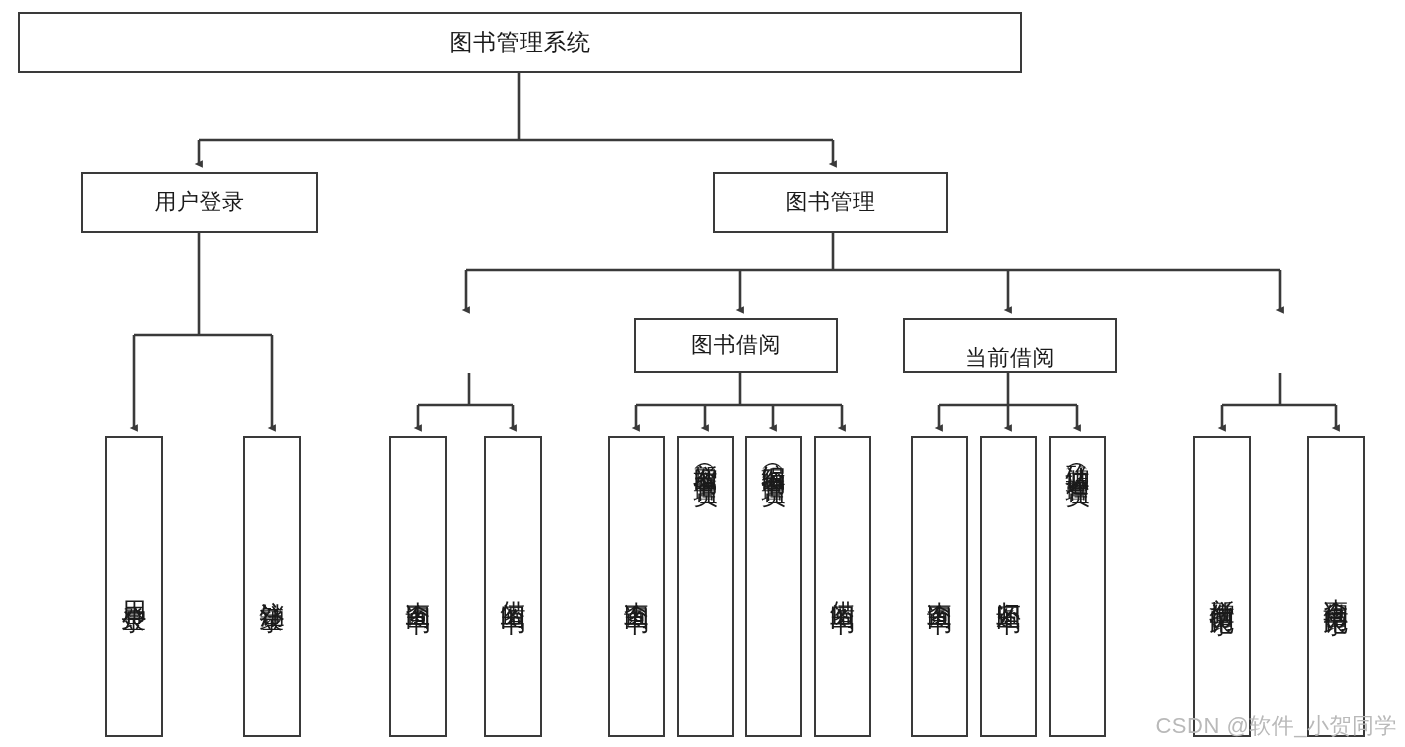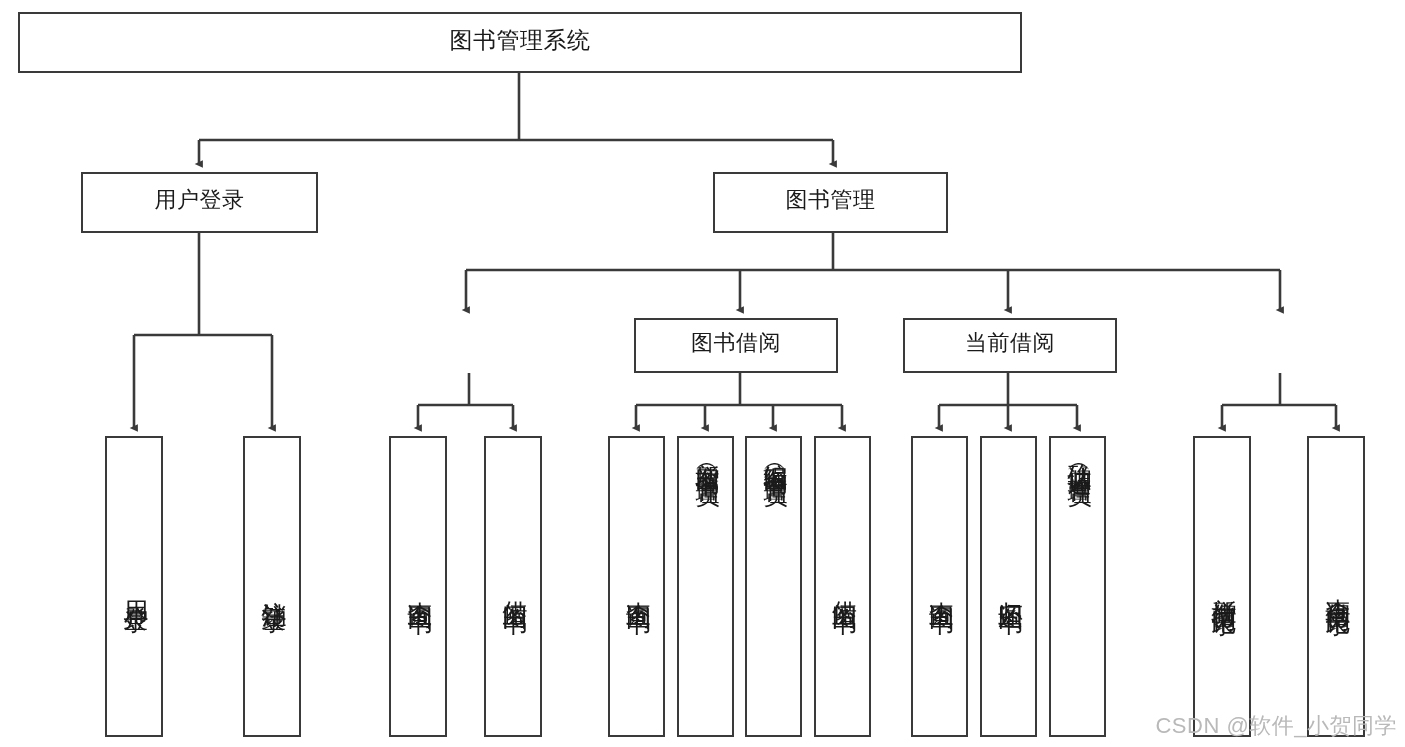--- a/index.html
+++ b/index.html
@@ -33,21 +33,20 @@
     display: flex;
     align-items: center;
     justify-content: center;
     color: #1a1a1a;
   }
   .node-label {
     display: block;
     text-align: center;
     line-height: 1.12;
     white-space: nowrap;
-    font-family: Liberation Mono, monospace;
   }
   
   .node.horiz .node-label {
     font-size: 22px;
     letter-spacing: 0.5px;
   }
   .node.root .node-label {
     font-size: 23px;
   }
   
@@ -147,21 +146,21 @@
 
   <div class="node horiz" style="left:713px; top:172px; width:235px; height:61px;align-items:center;">
     <span class="node-label">图书管理</span>
   </div>
 
 
   <div class="node horiz" style="left:634px; top:318px; width:204px; height:55px;">
     <span class="node-label">图书借阅</span>
   </div>
 
-  <div class="node horiz" style="left:903px; top:318px; width:214px; height:55px;">
+  <div class="node horiz" style="left:903px; top:318px; width:214px; height:55px;align-items:flex-end;">
     <span class="node-label">当前借阅</span>
   </div>
 
 
   <div class="node vert center-text" style="left:105px; top:436px; width:58px; height:301px;">
     <span class="node-label">用户登录</span>
   </div>
 
   <div class="node vert center-text" style="left:243px; top:436px; width:58px; height:301px;">
     <span class="node-label">注销登录</span>

